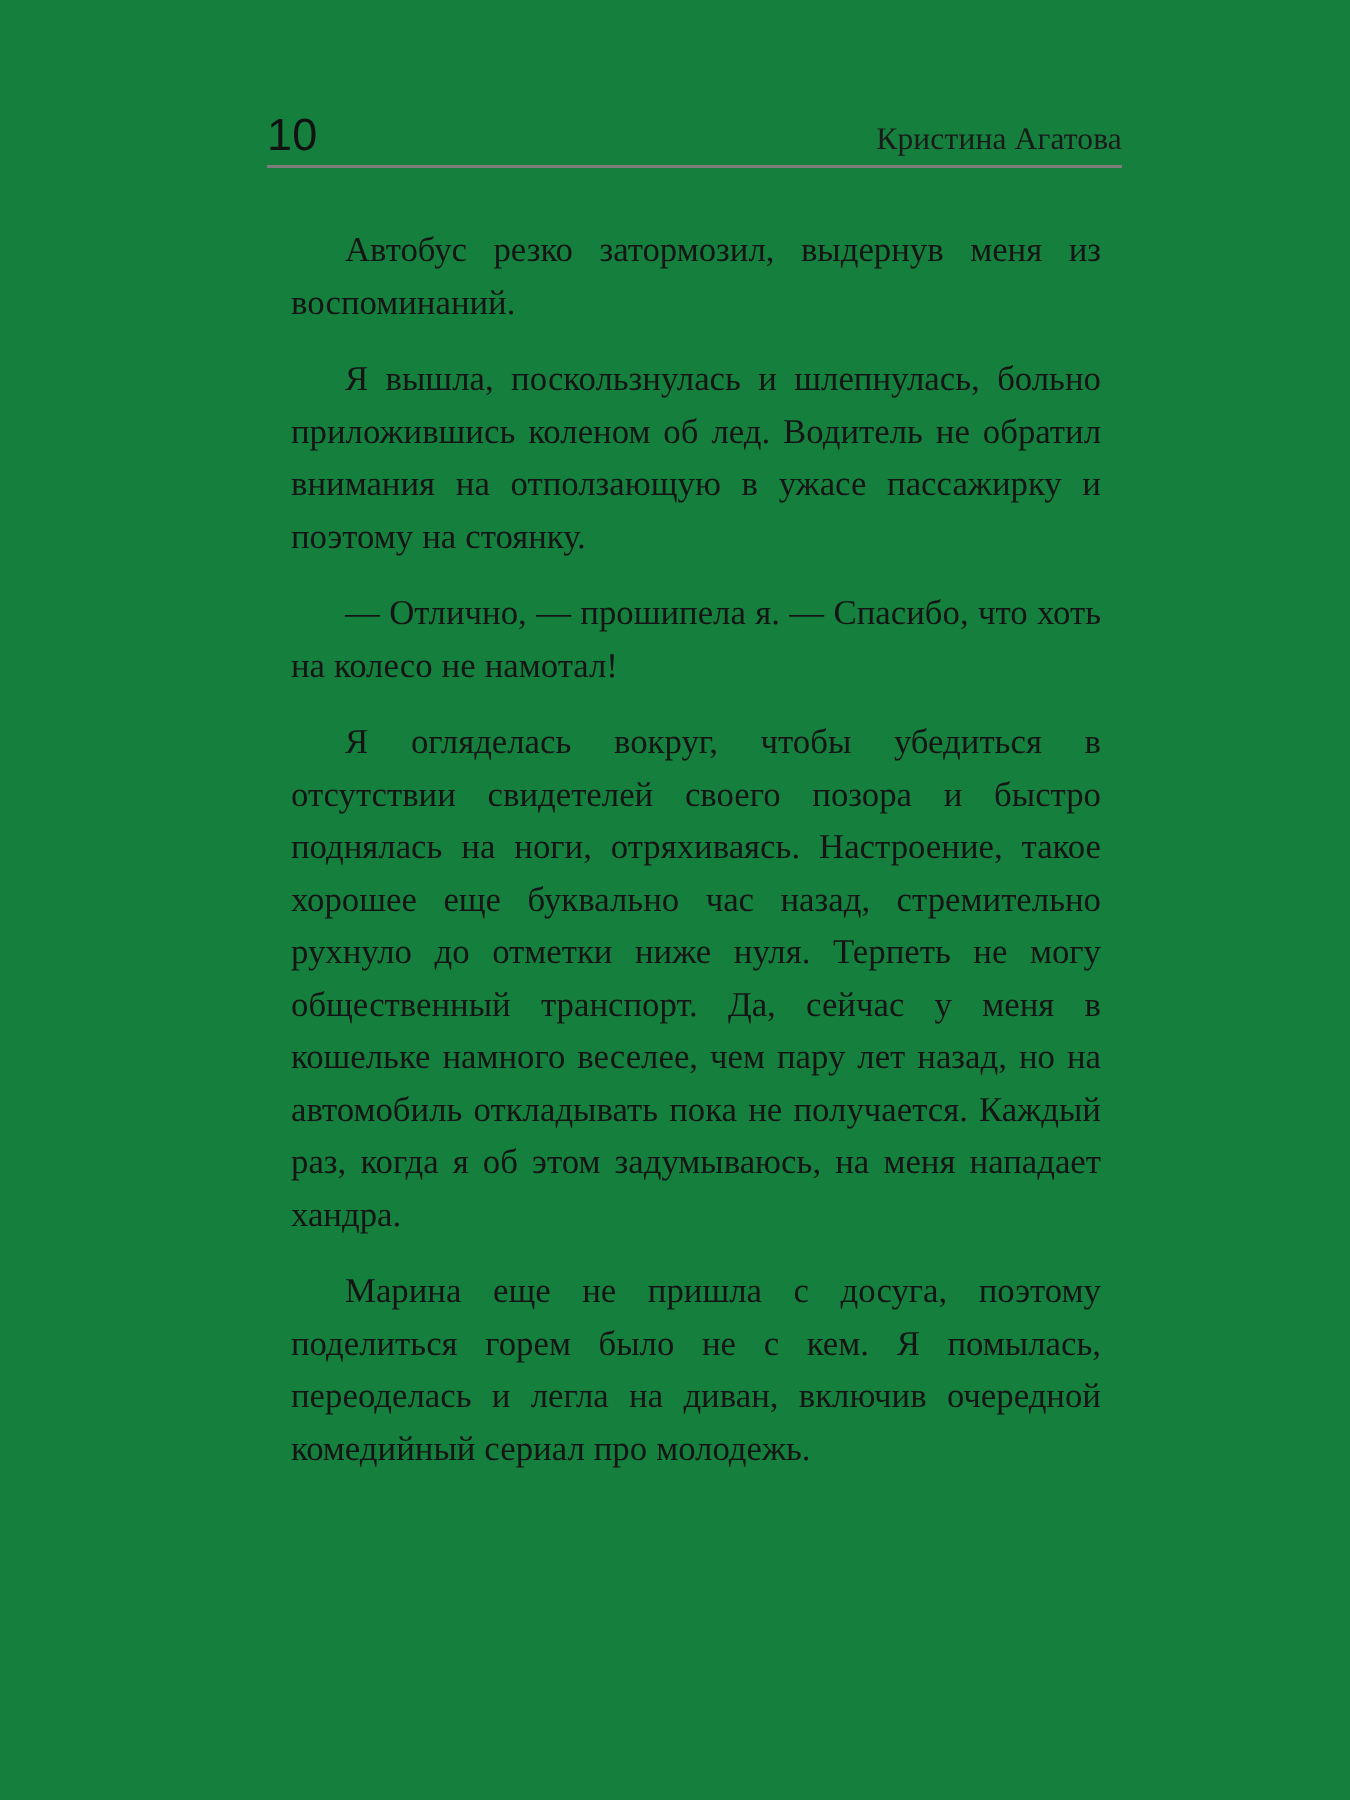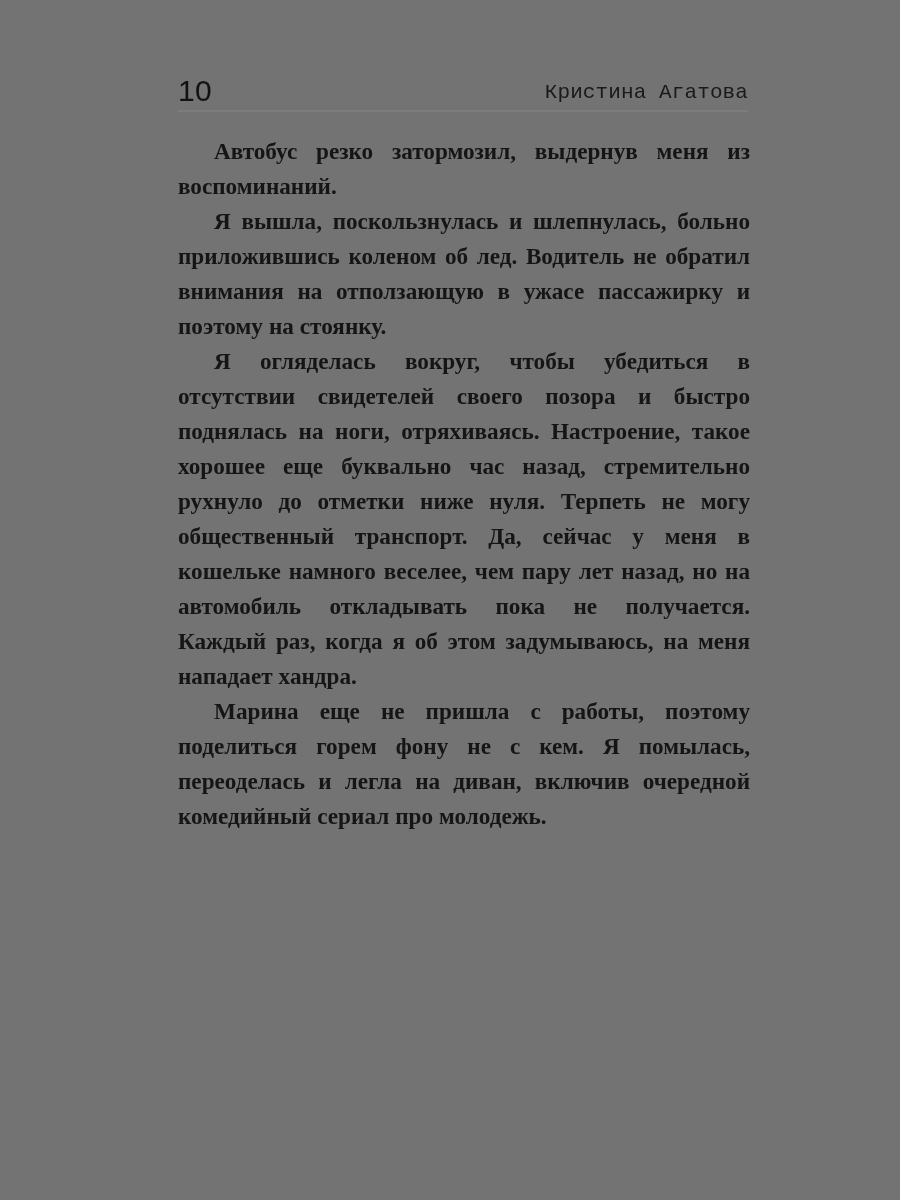--- a/index.html
+++ b/index.html
@@ -6,21 +6,21 @@
   html, body {
     margin: 0;
     padding: 0;
     background: #ffffff;
   }
 
   .page {
     position: relative;
     width: 900px;
     height: 1200px;
-    background: #737373;
+    background: #15803d;
     overflow: hidden;
     box-sizing: border-box;
   }
 
   
   .running-head {
     position: absolute;
     left: 178px;
     top: 66px;
     width: 570px;
@@ -36,21 +36,21 @@
     font-family: "Liberation Sans", "DejaVu Sans", sans-serif;
     font-size: 30px;
     line-height: 1;
     color: #121212;
     letter-spacing: 0.2px;
     padding-bottom: 4px;
     white-space: nowrap;
   }
 
   .author {
-    font-family: Liberation Mono, monospace;
+    font-family: Liberation Serif, serif;
     font-size: 21px;
     line-height: 1;
     color: #1a1a1a;
     letter-spacing: 0.1px;
     padding-bottom: 7px;
     white-space: nowrap;
   }
 
   
   .body-text {
@@ -63,41 +63,41 @@
     line-height: 35px;
     color: #151515;
     text-align: justify;
     text-justify: inter-word;
     -webkit-hyphens: manual;
     hyphens: manual;
     word-spacing: 0.2px;
   }
 
   .body-text p {
-    margin: 0;
+    margin: 16px;
     text-indent: 36px;
     text-align: justify;
-    font-weight: bold;
   }
 
   
   .body-text p:last-child {
     text-align: justify;
   }
 </style>
 </head>
 <body>
 
 <div class="page">
 
   <div class="running-head">
     <span class="folio">10</span>
     <span class="author">Кристина Агатова</span>
   </div>
 
   <div class="body-text">
     <p>Автобус резко затормозил, выдернув меня из воспоминаний.</p>
     <p>Я вышла, поскользнулась и шлепнулась, больно приложившись коленом об лед. Водитель не обратил внимания на отползающую в ужасе пассажирку и поэтому на стоянку.</p>
+    <p>— Отлично, — прошипела я. — Спасибо, что хоть на колесо не намотал!</p>
     <p>Я огляделась вокруг, чтобы убедиться в отсутствии свидетелей своего позора и быстро поднялась на ноги, отряхиваясь. Настроение, такое хорошее еще буквально час назад, стремительно рухнуло до отметки ниже нуля. Терпеть не могу общественный транспорт. Да, сейчас у меня в кошельке намного веселее, чем пару лет назад, но на автомобиль откладывать пока не получается. Каждый раз, когда я об этом задумываюсь, на меня нападает хандра.</p>
-    <p>Марина еще не пришла с работы, поэтому поделиться горем фону не с кем. Я помылась, переоделась и легла на диван, включив очередной комедийный сериал про молодежь.</p>
+    <p>Марина еще не пришла с досуга, поэтому поделиться горем было не с кем. Я помылась, переоделась и легла на диван, включив очередной комедийный сериал про молодежь.</p>
   </div>
 
 </div>
 
 </body></html>

